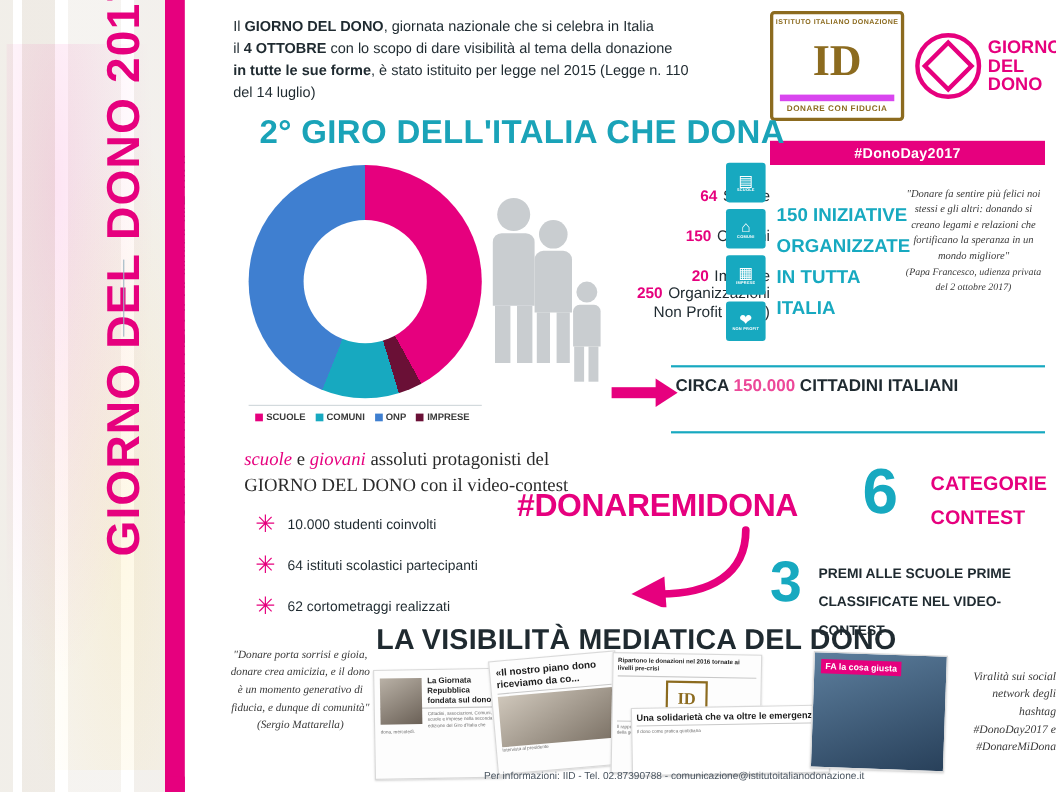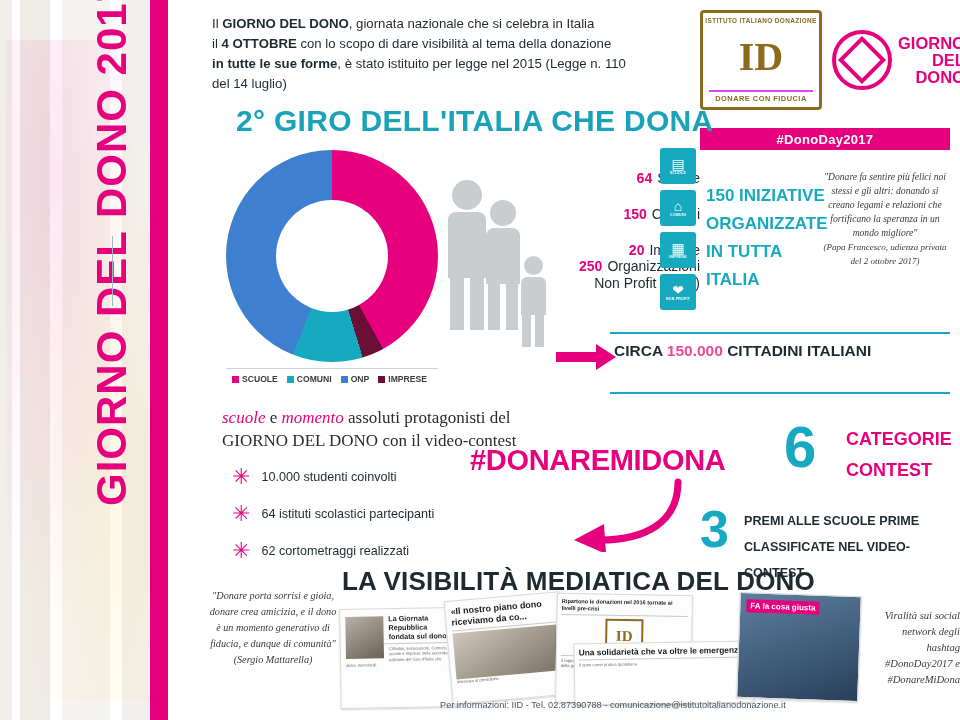--- a/index.html
+++ b/index.html
@@ -57,22 +57,22 @@
   
   .logo-box{position:absolute;left:700px;top:10px;width:250px;height:112px;}
   .logo-id{
     position:absolute;left:0;top:0;width:122px;height:100px;
     border:3px solid #8c6b1f;border-radius:4px;background:#fff;
     display:flex;flex-direction:column;align-items:center;justify-content:space-between;
     padding:4px 2px;box-sizing:border-box;
   }
   .logo-id .top-arc{font-size:6.4px;color:#8c6b1f;letter-spacing:.4px;font-weight:bold;}
   .logo-id .big{font-size:40px;font-weight:bold;color:#8c6b1f;line-height:34px;font-family:"Liberation Serif",serif;}
-  .logo-id .bot{font-size:7.4px;color:#8c6b1f;font-weight:bold;letter-spacing:.5px;border-top:2px solid #d946ef;padding-top:2px;width:92%;text-align:center;}
-  .logo-gd{position:absolute;left:132px;top:0;width:118px;height:100px;display:flex;align-items:center;gap:6px;text-align:right;}
+  .logo-id .bot{font-size:7.4px;color:#8c6b1f;font-weight:bold;letter-spacing:.5px;border-top:6px solid #d946ef;padding-top:2px;width:92%;text-align:center;}
+  .logo-gd{position:absolute;left:132px;top:0;width:118px;height:100px;display:flex;align-items:center;gap:6px;}
   .gd-mark{width:52px;height:52px;border:4px solid #e6007e;border-radius:50%;position:relative;flex:none;}
   .gd-mark:before{content:"";position:absolute;left:9px;top:9px;width:26px;height:26px;border:4px solid #e6007e;transform:rotate(45deg);}
   .gd-text{font-size:16.5px;font-weight:bold;color:#e6007e;line-height:17px;}
   .hashtag-bar{
     position:absolute;left:700px;top:128px;width:250px;height:22px;background:#e6007e;
     color:#fff;font-size:13px;font-weight:bold;display:flex;align-items:center;justify-content:center;letter-spacing:.3px;
   }
 
   
   .giro-title{
@@ -299,21 +299,21 @@
       <div class="head"></div>
   </div>
   <div class="cittadini">
     <div>
       <span>CIRCA </span><span class="pink">150.000</span><span> CITTADINI ITALIANI</span>
     </div>
   </div>
   <div class="hr-teal"></div>
 
   <div class="scuole-head">
-    <span class="pinkital">scuole</span><span> e </span><span class="pinkital">momento</span><span> assoluti protagonisti del</span><br>
+    <span class="pinkital">scuole</span><span> e </span><span class="pinkital">giovani</span><span> assoluti protagonisti del</span><br>
     <span>GIORNO DEL DONO con il video-contest</span>
   </div>
   <div class="bullets">
     <div class="bul">
         <span class="ast">✳</span>
         <span>10.000 studenti coinvolti</span>
       </div>
     <div class="bul">
         <span class="ast">✳</span>
         <span>64 istituti scolastici partecipanti</span>

